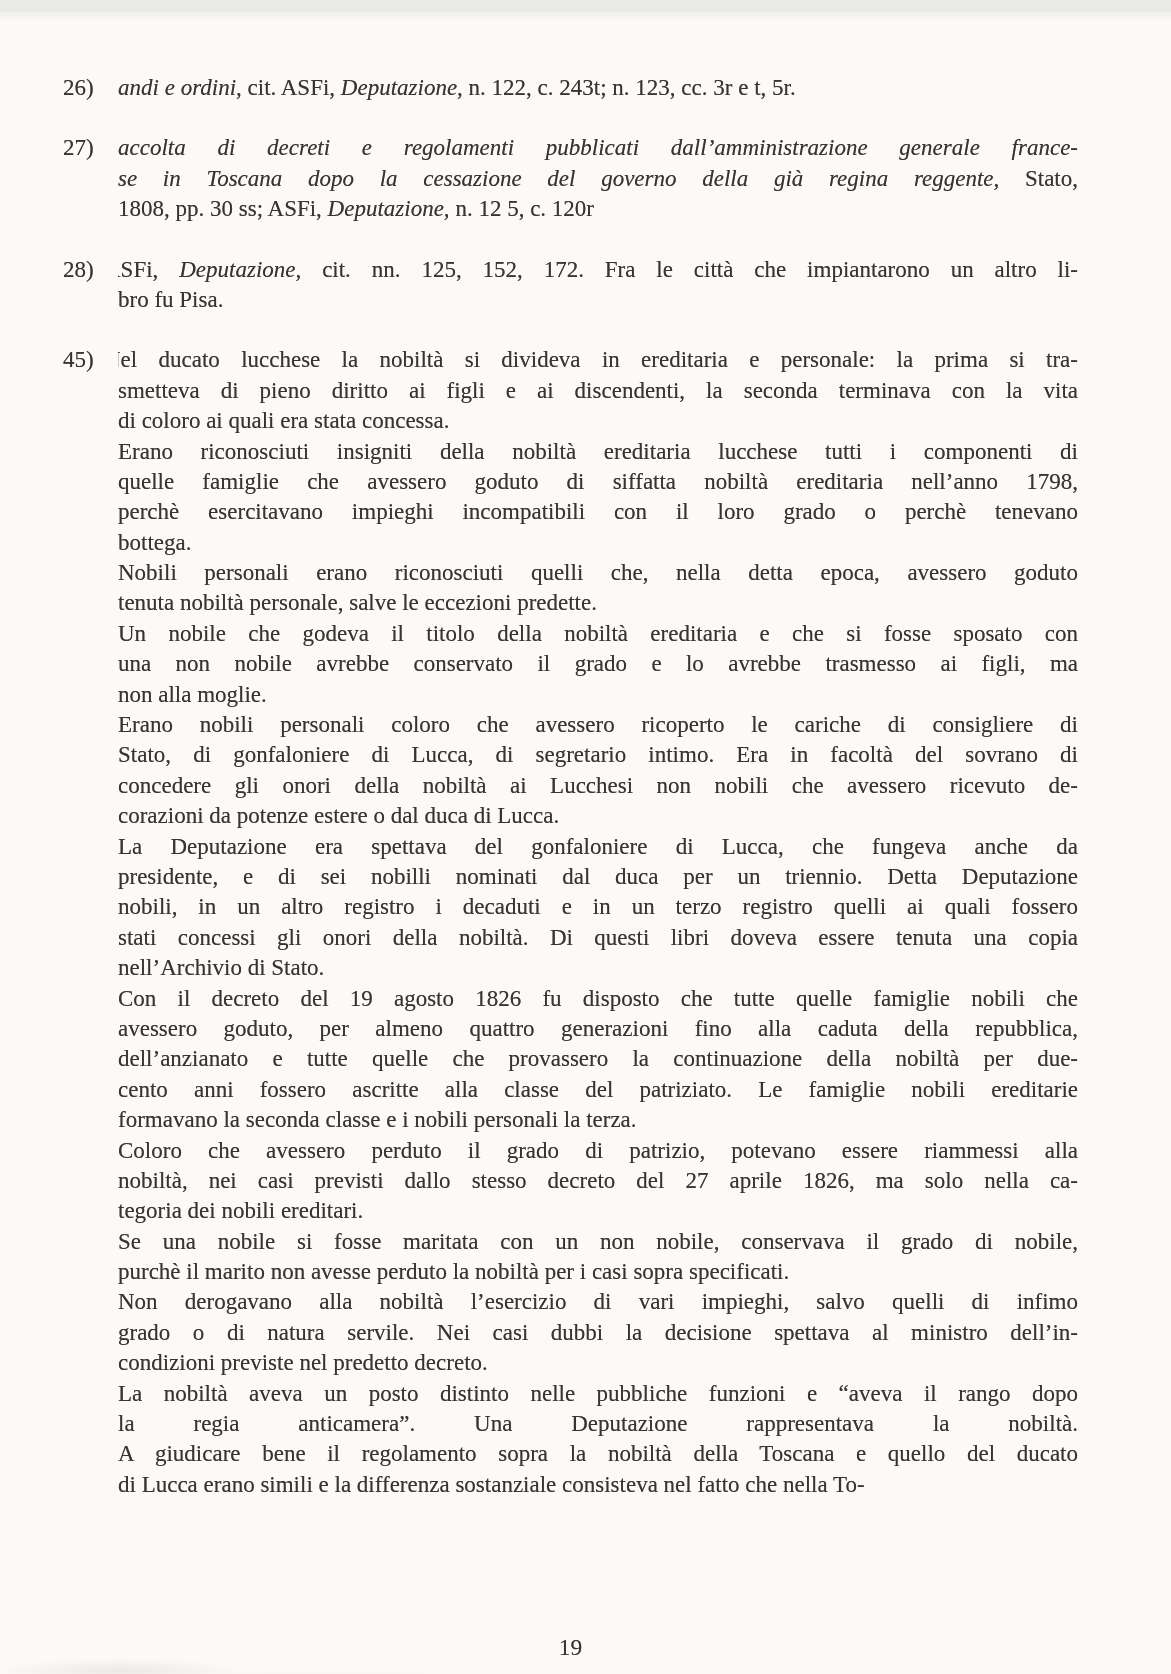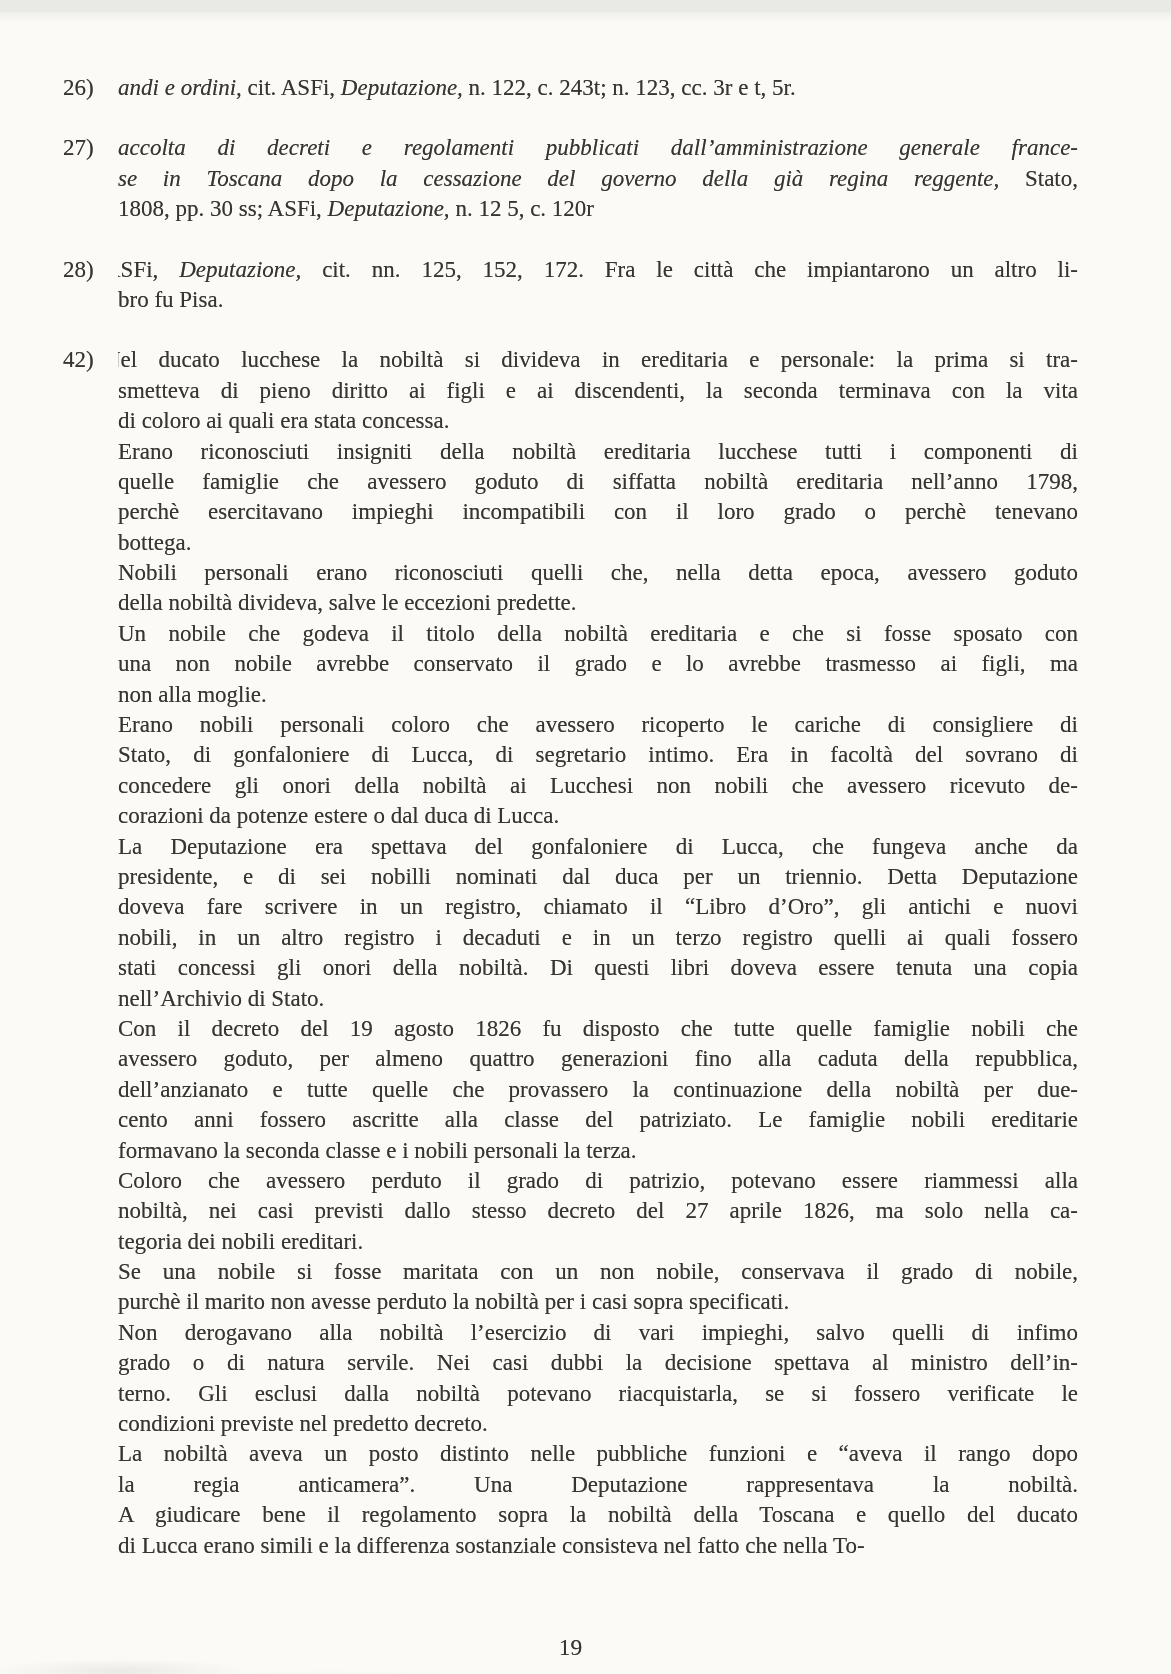--- a/index.html
+++ b/index.html
@@ -101,51 +101,50 @@
         </div>
       </div>
       <div class="note">
         <span class="note-number">28)</span>
         <div class="paragraph">
           <div class="line first"><span>ASFi, </span><em>Deputazione,</em><span> cit. nn. 125, 152, 172. Fra le città che impiantarono un altro li-</span></div>
           <div class="line last"><span>bro fu Pisa.</span></div>
         </div>
       </div>
       <div class="note">
-        <span class="note-number">42)</span>
+        <span class="note-number">45)</span>
         <div class="paragraph">
           <div class="line first"><span>Nel ducato lucchese la nobiltà si divideva in ereditaria e personale: la prima si tra-</span></div>
           <div class="line"><span>smetteva di pieno diritto ai figli e ai discendenti, la seconda terminava con la vita</span></div>
           <div class="line last"><span>di coloro ai quali era stata concessa.</span></div>
         </div>
         <div class="paragraph">
           <div class="line"><span>Erano riconosciuti insigniti della nobiltà ereditaria lucchese tutti i componenti di</span></div>
           <div class="line"><span>quelle famiglie che avessero goduto di siffatta nobiltà ereditaria nell’anno 1798,</span></div>
           <div class="line"><span>perchè esercitavano impieghi incompatibili con il loro grado o perchè tenevano</span></div>
           <div class="line last"><span>bottega.</span></div>
         </div>
         <div class="paragraph">
           <div class="line"><span>Nobili personali erano riconosciuti quelli che, nella detta epoca, avessero goduto</span></div>
-          <div class="line last"><span>della nobiltà divideva, salve le eccezioni predette.</span></div>
+          <div class="line last"><span>tenuta nobiltà personale, salve le eccezioni predette.</span></div>
         </div>
         <div class="paragraph">
           <div class="line"><span>Un nobile che godeva il titolo della nobiltà ereditaria e che si fosse sposato con</span></div>
           <div class="line"><span>una non nobile avrebbe conservato il grado e lo avrebbe trasmesso ai figli, ma</span></div>
           <div class="line last"><span>non alla moglie.</span></div>
         </div>
         <div class="paragraph">
           <div class="line"><span>Erano nobili personali coloro che avessero ricoperto le cariche di consigliere di</span></div>
           <div class="line"><span>Stato, di gonfaloniere di Lucca, di segretario intimo. Era in facoltà del sovrano di</span></div>
           <div class="line"><span>concedere gli onori della nobiltà ai Lucchesi non nobili che avessero ricevuto de-</span></div>
           <div class="line last"><span>corazioni da potenze estere o dal duca di Lucca.</span></div>
         </div>
         <div class="paragraph">
           <div class="line"><span>La Deputazione era spettava del gonfaloniere di Lucca, che fungeva anche da</span></div>
           <div class="line"><span>presidente, e di sei nobilli nominati dal duca per un triennio. Detta Deputazione</span></div>
-          <div class="line"><span>doveva fare scrivere in un registro, chiamato il “Libro d’Oro”, gli antichi e nuovi</span></div>
           <div class="line"><span>nobili, in un altro registro i decaduti e in un terzo registro quelli ai quali fossero</span></div>
           <div class="line"><span>stati concessi gli onori della nobiltà. Di questi libri doveva essere tenuta una copia</span></div>
           <div class="line last"><span>nell’Archivio di Stato.</span></div>
         </div>
         <div class="paragraph">
           <div class="line"><span>Con il decreto del 19 agosto 1826 fu disposto che tutte quelle famiglie nobili che</span></div>
           <div class="line"><span>avessero goduto, per almeno quattro generazioni fino alla caduta della repubblica,</span></div>
           <div class="line"><span>dell’anzianato e tutte quelle che provassero la continuazione della nobiltà per due-</span></div>
           <div class="line"><span>cento anni fossero ascritte alla classe del patriziato. Le famiglie nobili ereditarie</span></div>
           <div class="line last"><span>formavano la seconda classe e i nobili personali la terza.</span></div>
@@ -155,21 +154,20 @@
           <div class="line"><span>nobiltà, nei casi previsti dallo stesso decreto del 27 aprile 1826, ma solo nella ca-</span></div>
           <div class="line last"><span>tegoria dei nobili ereditari.</span></div>
         </div>
         <div class="paragraph">
           <div class="line"><span>Se una nobile si fosse maritata con un non nobile, conservava il grado di nobile,</span></div>
           <div class="line last"><span>purchè il marito non avesse perduto la nobiltà per i casi sopra specificati.</span></div>
         </div>
         <div class="paragraph">
           <div class="line"><span>Non derogavano alla nobiltà l’esercizio di vari impieghi, salvo quelli di infimo</span></div>
           <div class="line"><span>grado o di natura servile. Nei casi dubbi la decisione spettava al ministro dell’in-</span></div>
-          <div class="line"><span>terno. Gli esclusi dalla nobiltà potevano riacquistarla, se si fossero verificate le</span></div>
           <div class="line last"><span>condizioni previste nel predetto decreto.</span></div>
         </div>
         <div class="paragraph">
           <div class="line"><span>La nobiltà aveva un posto distinto nelle pubbliche funzioni e “aveva il rango dopo</span></div>
           <div class="line"><span>la regia anticamera”. Una Deputazione rappresentava la nobiltà.</span></div>
           <div class="line"><span>A giudicare bene il regolamento sopra la nobiltà della Toscana e quello del ducato</span></div>
           <div class="line last"><span>di Lucca erano simili e la differenza sostanziale consisteva nel fatto che nella To-</span></div>
         </div>
       </div>
     </main>

